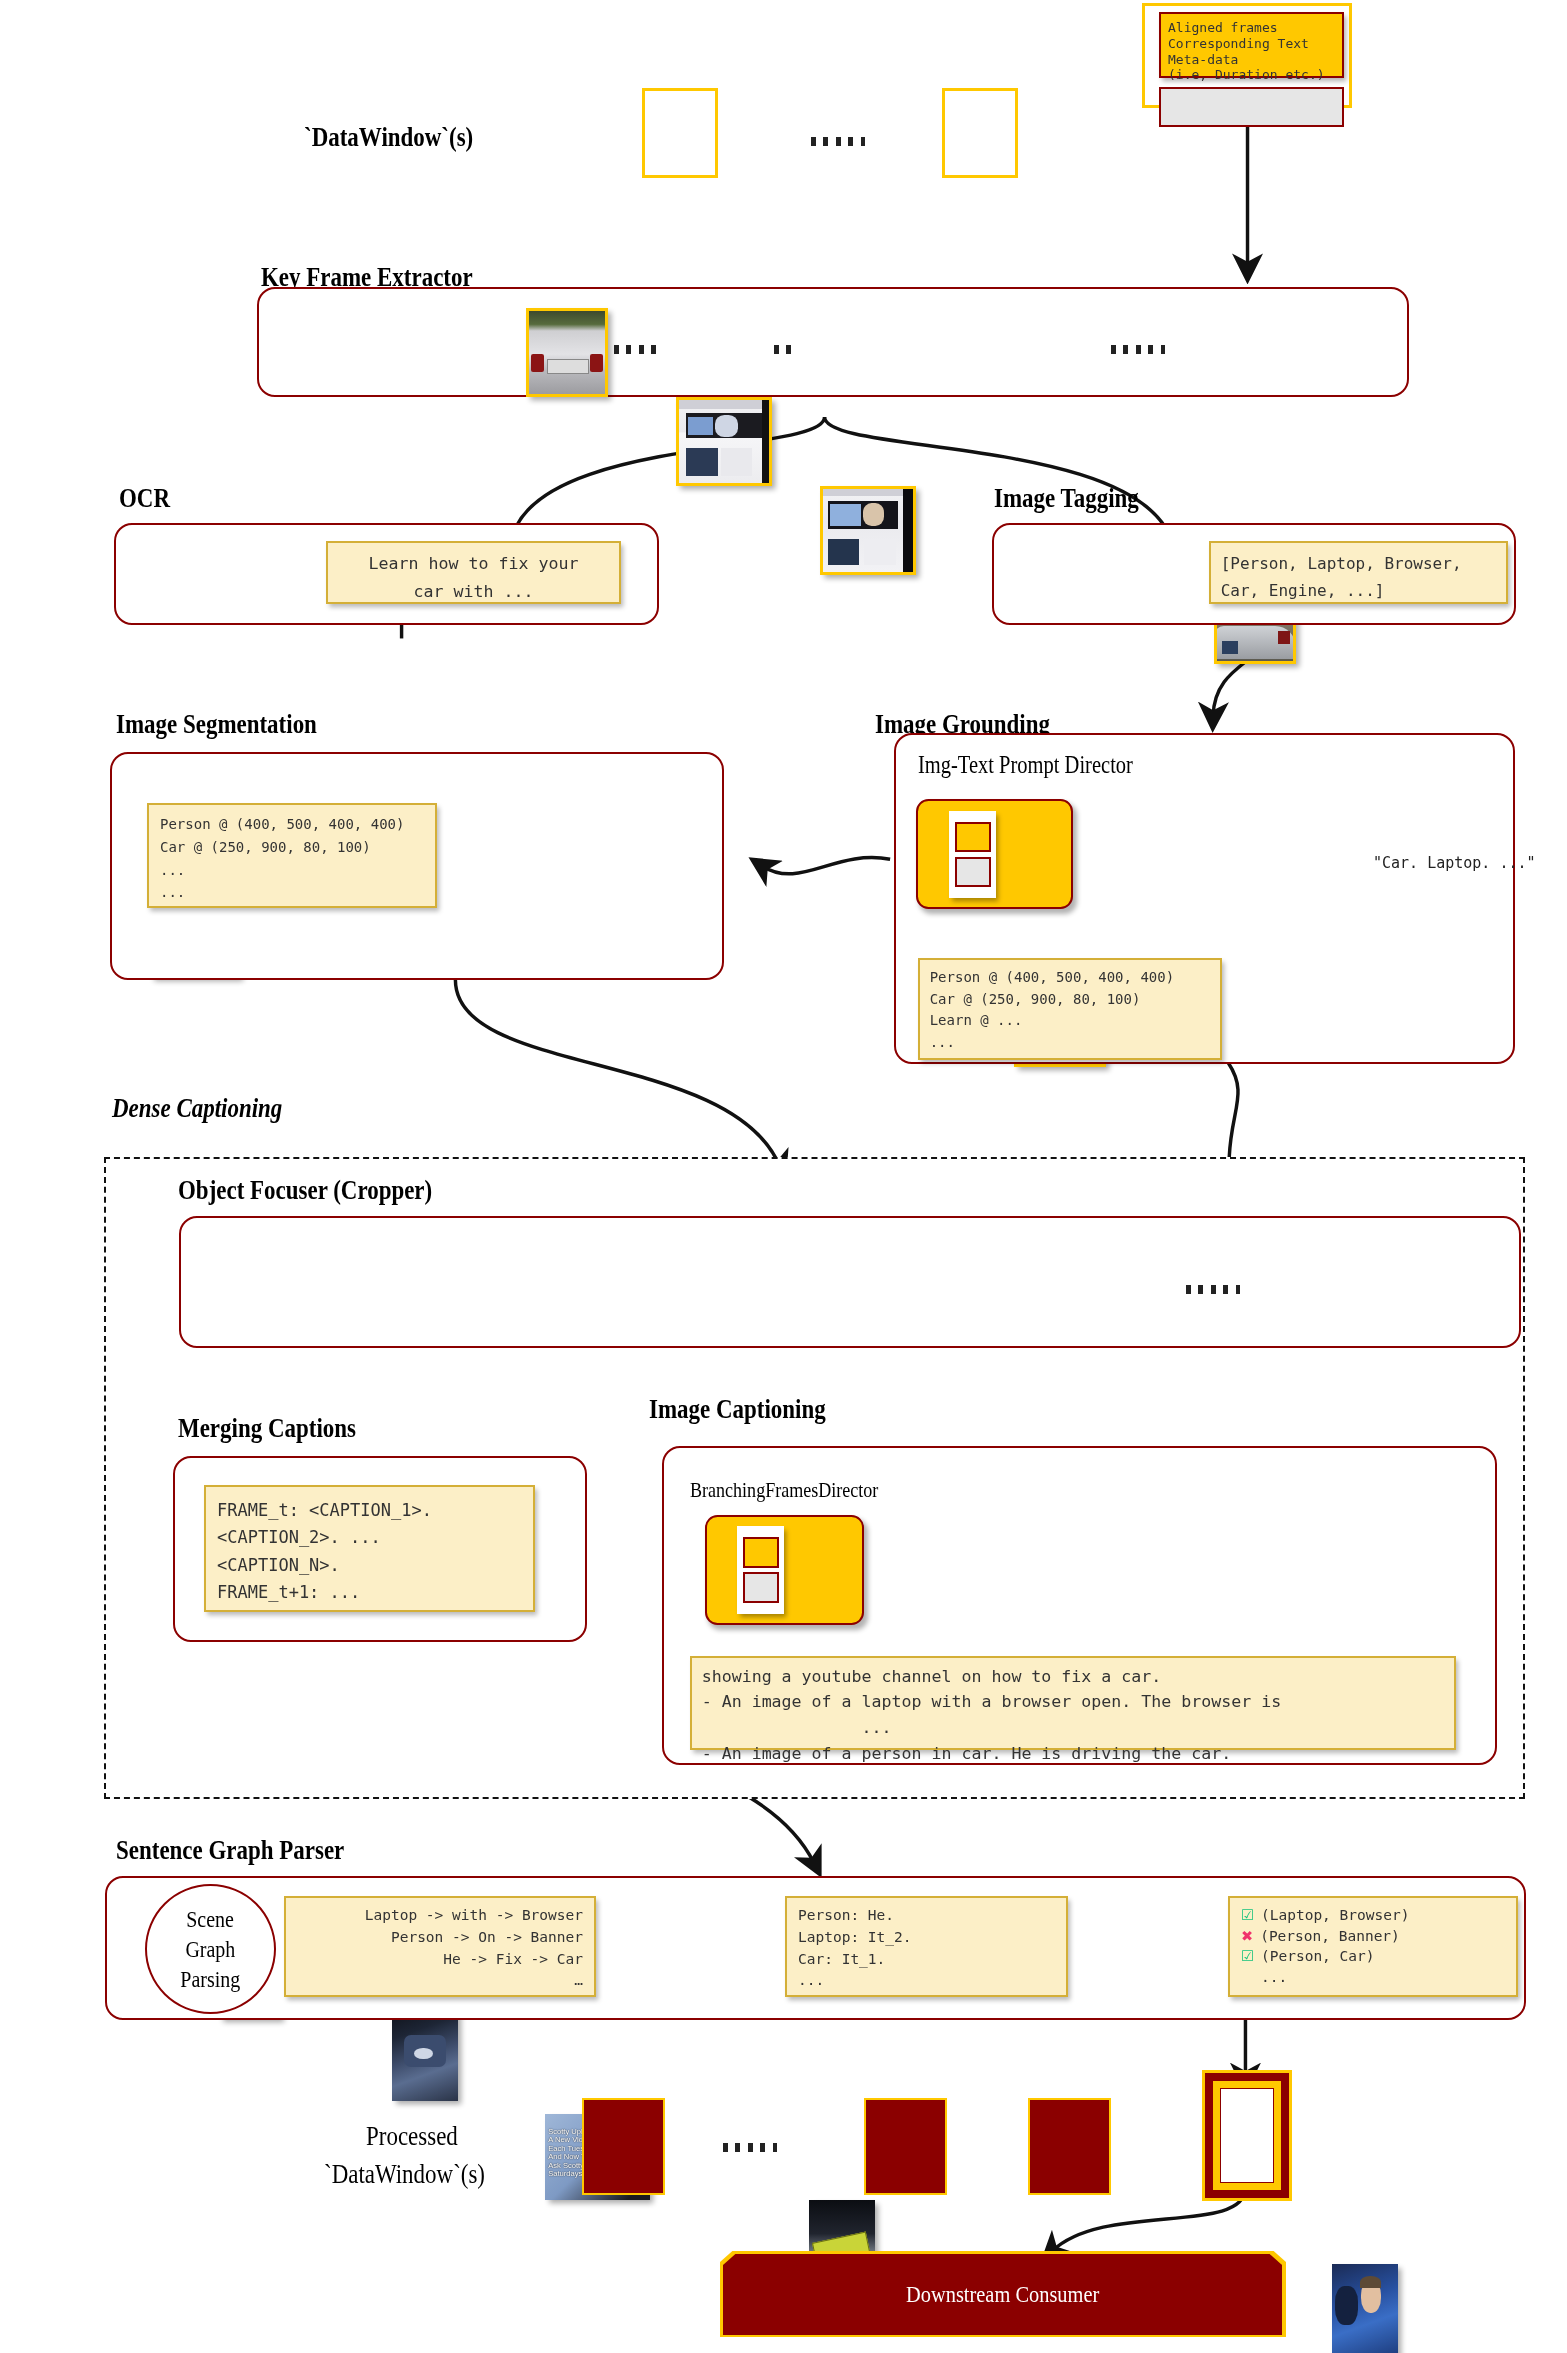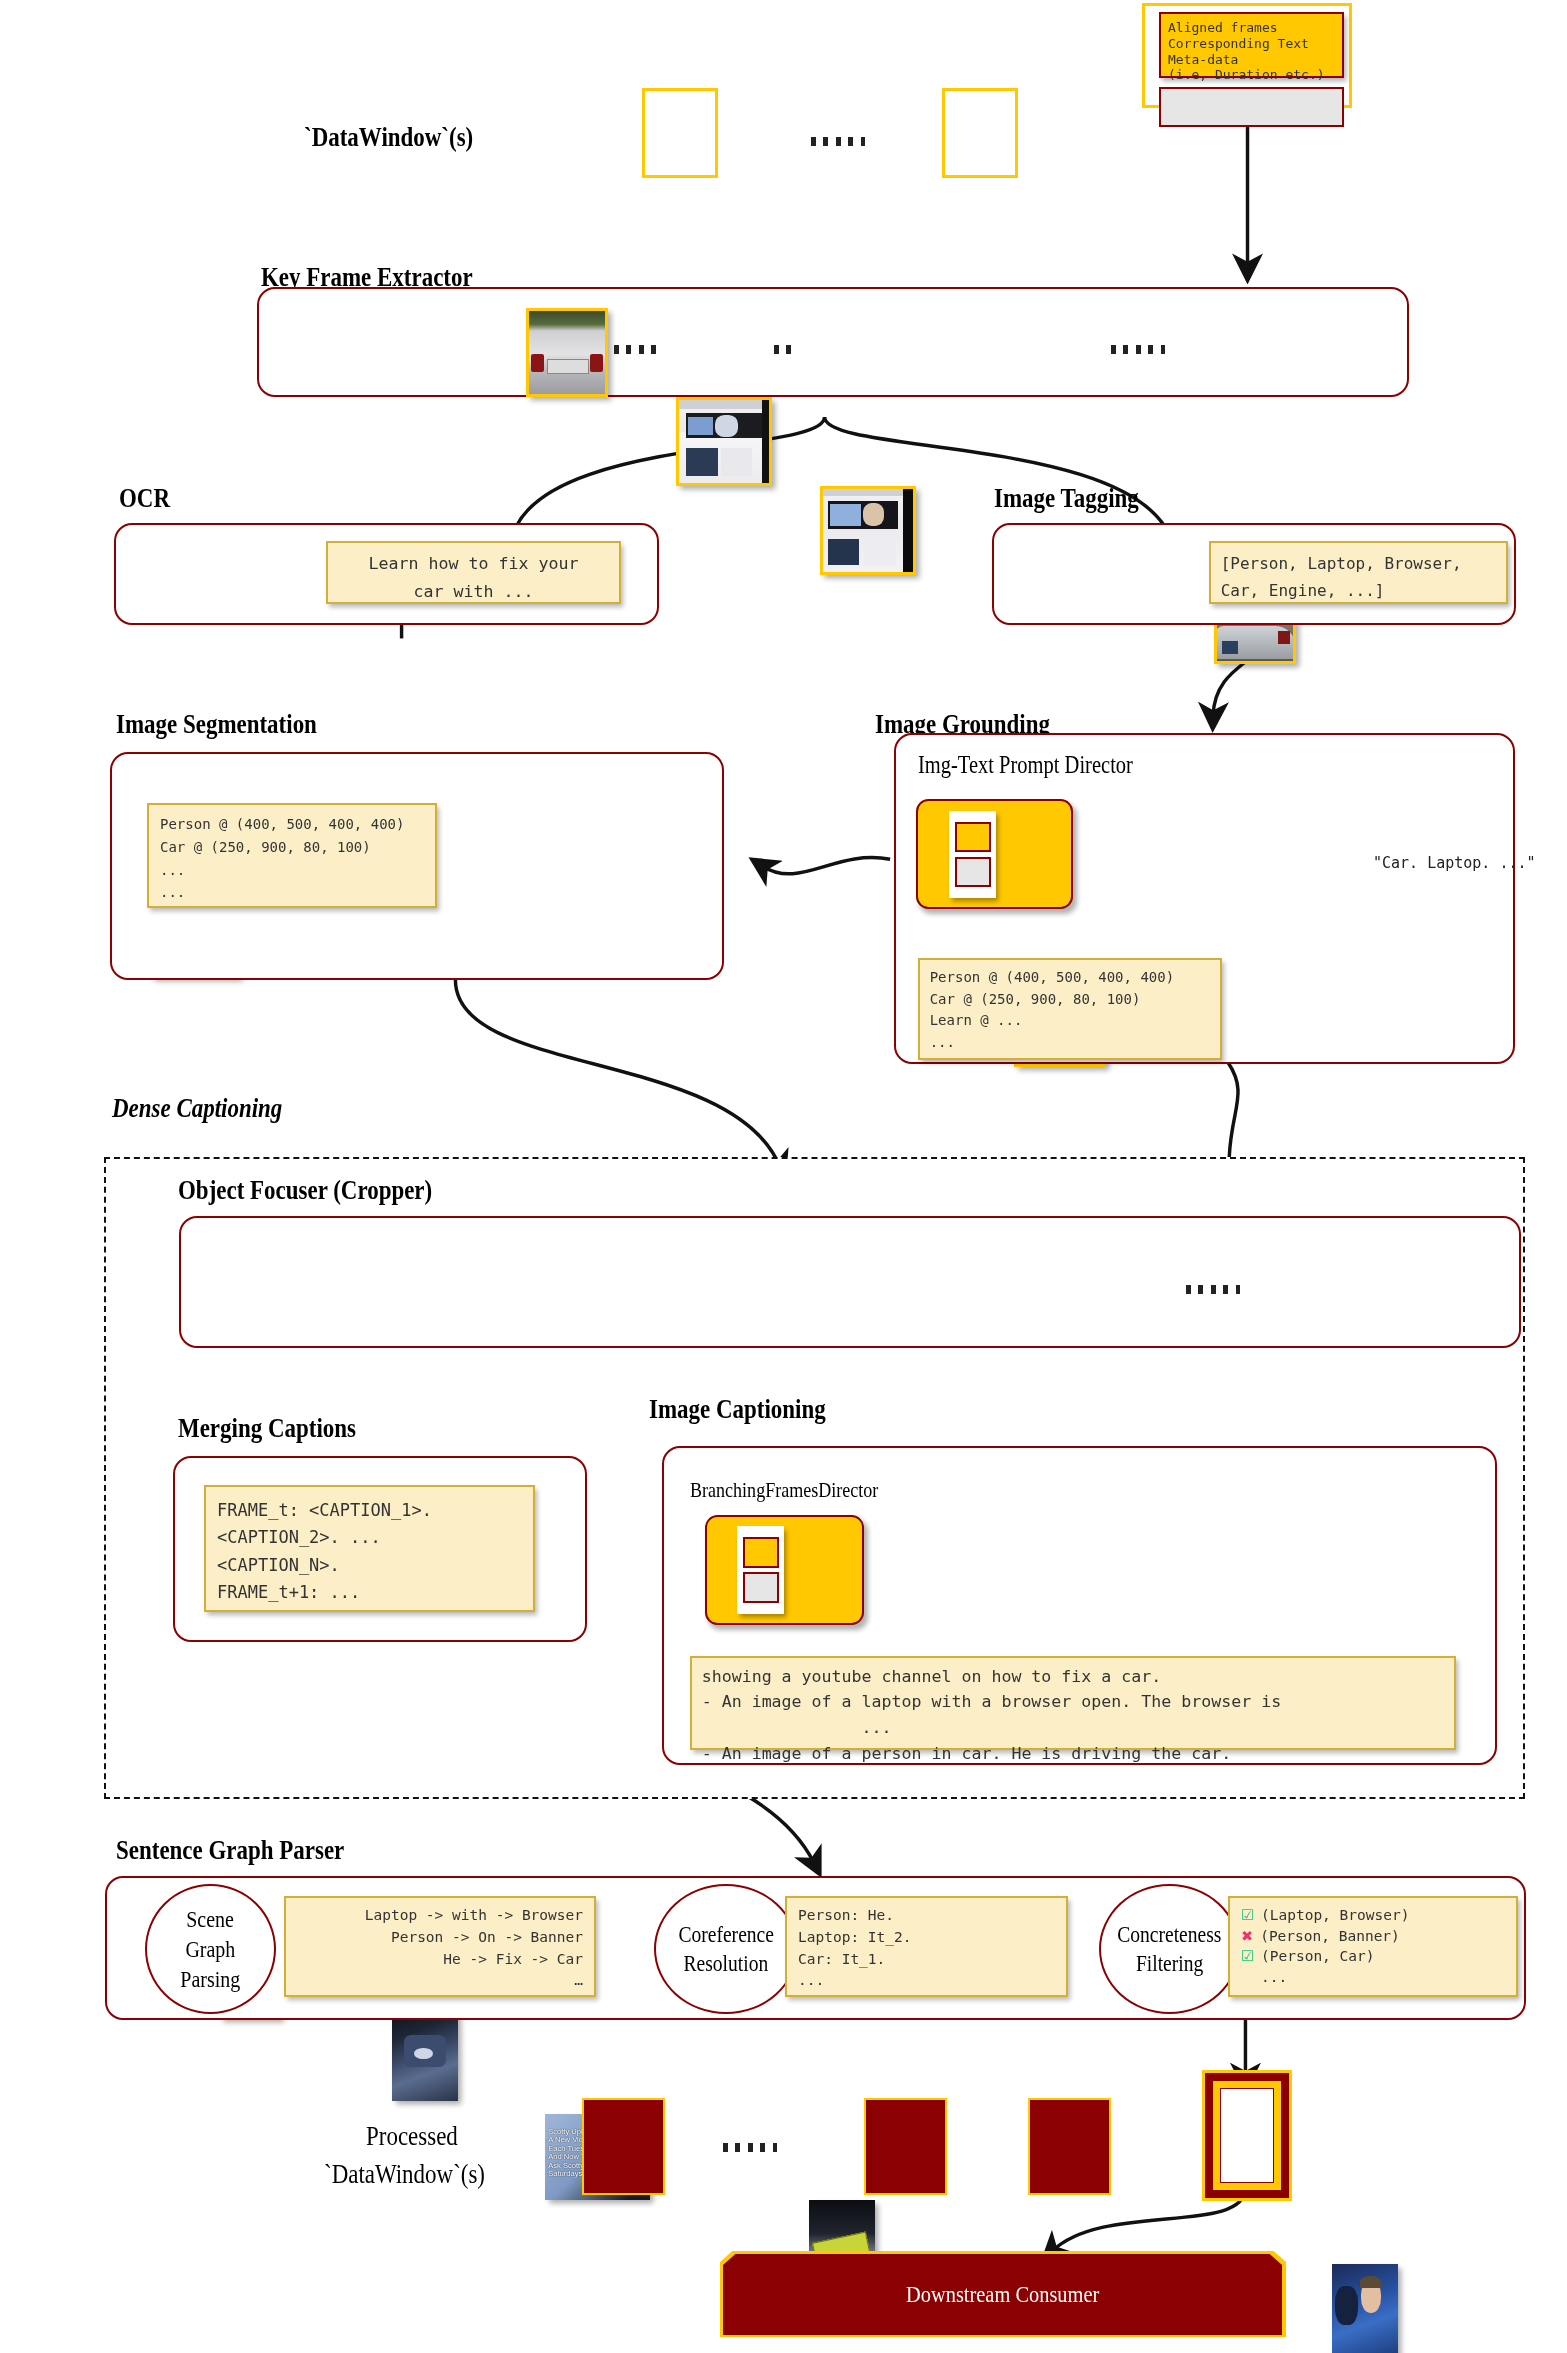--- a/index.html
+++ b/index.html
@@ -397,35 +397,27 @@
     <span>Graph</span>
     <span>Parsing</span>
   </div>
   <div class="abs code-box" style="left:284px;top:1896px;width:312px;height:101px;padding:7px 11px;font-size:14.5px;line-height:1.5;text-align:right;">
     <div class="ln">Laptop -&gt; with -&gt; Browser</div>
     <div class="ln">Person -&gt; On -&gt; Banner</div>
     <div class="ln">He -&gt; Fix -&gt; Car</div>
     <div class="ln">…</div>
   </div>
 
-  <div class="abs ellipse" style="left:654px;top:1884px;width:144px;height:130px;font-size:23px;">
-    <span>Coreference</span>
-    <span>Resolution</span>
-  </div>
   <div class="abs code-box" style="left:785px;top:1896px;width:283px;height:101px;padding:7px 11px;font-size:14.5px;line-height:1.5;">
     <div class="ln">Person: He.</div>
     <div class="ln">Laptop: It_2.</div>
     <div class="ln">Car: It_1.</div>
     <div class="ln">...</div>
   </div>
 
-  <div class="abs ellipse" style="left:1099px;top:1884px;width:141px;height:130px;font-size:23px;">
-    <span>Concreteness</span>
-    <span>Filtering</span>
-  </div>
   <div class="abs code-box" style="left:1228px;top:1896px;width:290px;height:101px;padding:7px 11px;font-size:14.5px;line-height:1.42;">
     <div class="cb">
       <span class="mark ok">☑</span>
       <span>(Laptop, Browser)</span>
     </div>
     <div class="cb">
       <span class="mark no">✖</span>
       <span>(Person, Banner)</span>
     </div>
     <div class="cb">

